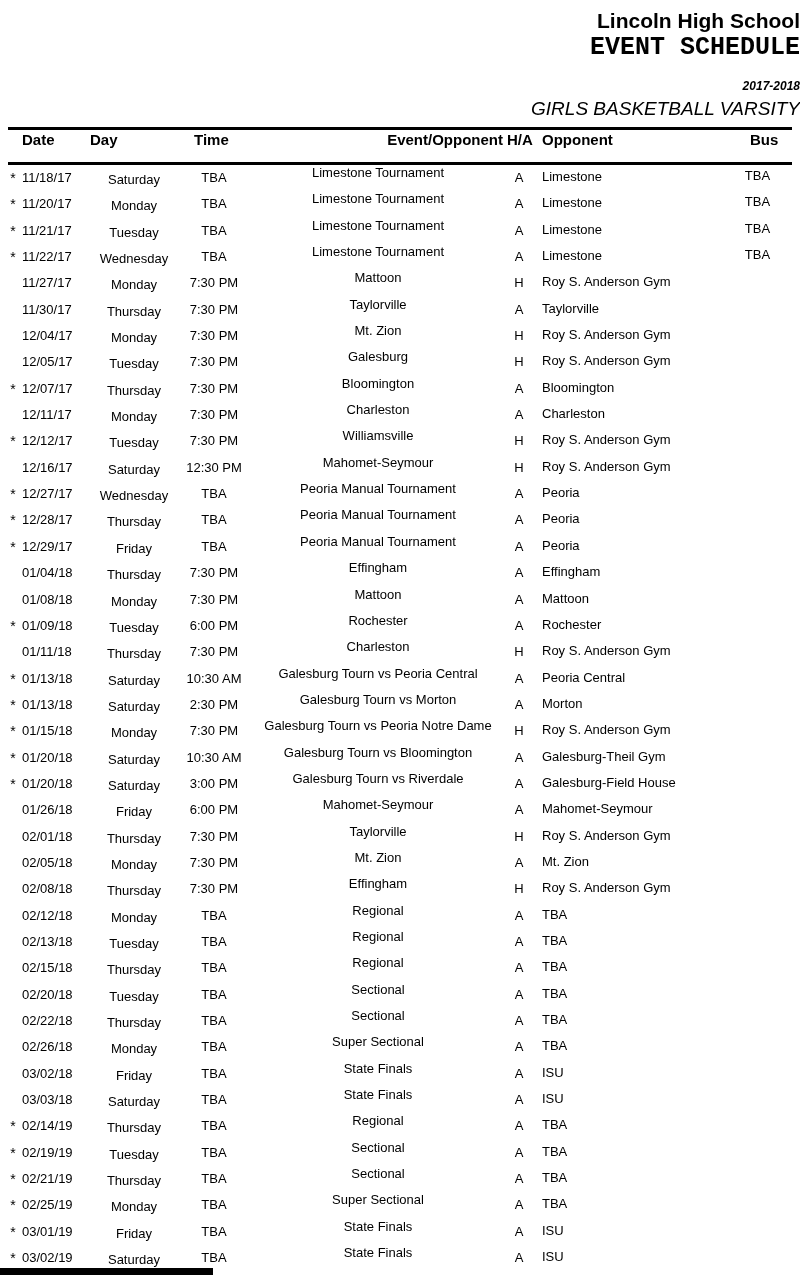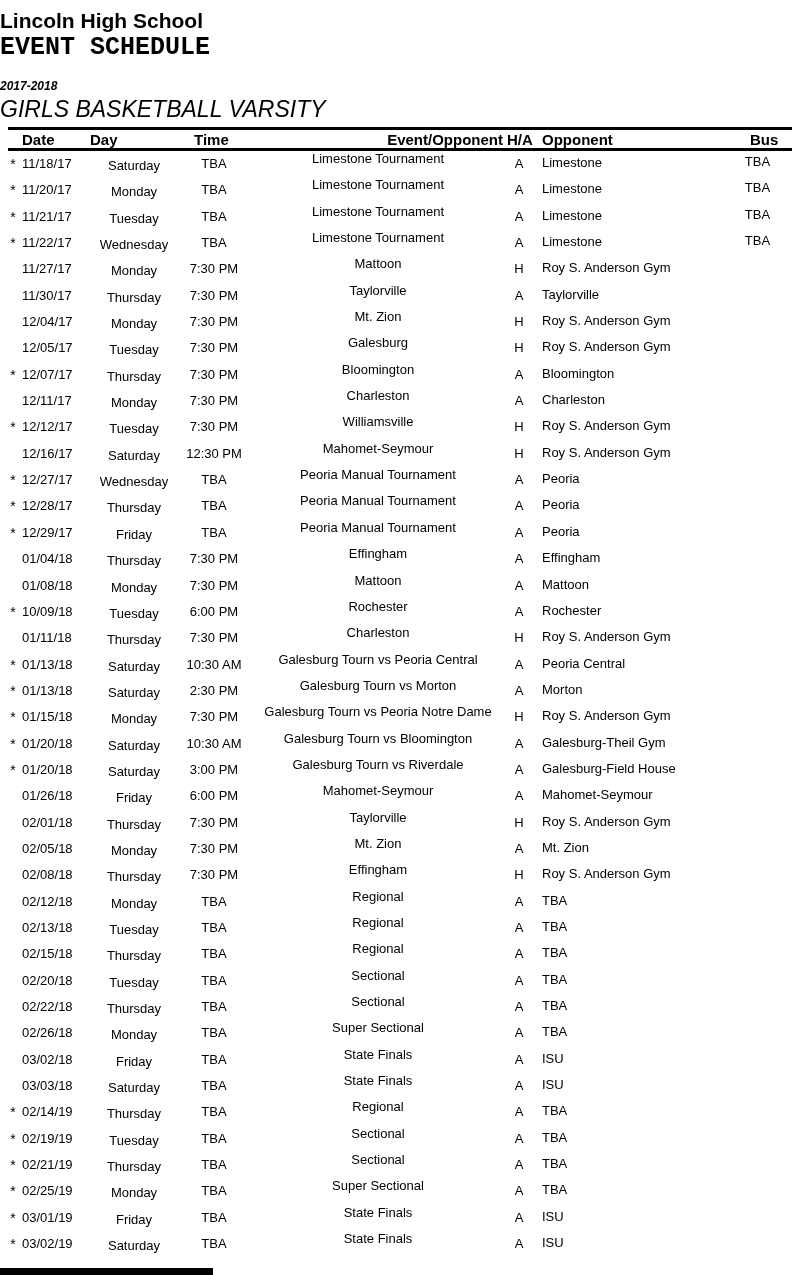--- a/index.html
+++ b/index.html
@@ -3,35 +3,35 @@
 <meta charset="utf-8">
 <style>
   * { margin:0; padding:0; box-sizing:border-box; }
   html,body { background:#fff; }
   body {
     width:800px; height:1275px;
     position:relative; overflow:hidden;
     font-family:"Liberation Sans", sans-serif;
     color:#000;
   }
-  .titles { text-align:left; padding-top:8px; }
+  .titles { text-align:right; padding-top:8px; }
   .school   { font-size:21px; font-weight:bold; line-height:26px; }
   .doc-title{ font-size:25px; font-weight:bold; line-height:28px;font-family:Liberation Mono, monospace; }
   .season   { font-size:12px; font-weight:bold; font-style:italic; line-height:20px; margin-top:14px; }
-  .team     { font-size:23px; font-style:italic; line-height:26px; }
+  .team     { font-size:19px; font-style:italic; line-height:26px; }
 
   .schedule { margin:5px 8px 0 8px; border-top:3px solid #000; }
   .row {
     display:grid;
     grid-template-columns:10px 72px 96px 62px 255px 32px 200px 57px;
   }
   .thead {
     border-bottom:3px solid #000;
     font-weight:bold; font-size:15px;
-    height:21px; line-height:19px;
+    height:35px; line-height:19px;
   }
   .thead .c { text-align:left; }
   .thead .date { padding-left:4px; }
   .thead .time { padding-left:8px; }
   .thead .event { padding-left:5px;text-align:right; }
   .thead .ha { padding-left:4px; }
   .thead .location { padding-left:7px; }
   .thead .bus { padding-left:15px; }
 
   .tbody .row { height:26.35px; line-height:26.35px; font-size:13px; }
@@ -256,21 +256,21 @@
     <div class="c day">Monday</div>
     <div class="c time">7:30 PM</div>
     <div class="c event">Mattoon</div>
     <div class="c ha">A</div>
     <div class="c location">Mattoon</div>
     <div class="c bus"></div>
   </div>
 
   <div class="row">
     <div class="c star">*</div>
-    <div class="c date">10/09/18</div>
+    <div class="c date">01/09/18</div>
     <div class="c day">Tuesday</div>
     <div class="c time">6:00 PM</div>
     <div class="c event">Rochester</div>
     <div class="c ha">A</div>
     <div class="c location">Rochester</div>
     <div class="c bus"></div>
   </div>
 
   <div class="row">
     <div class="c star"></div>

